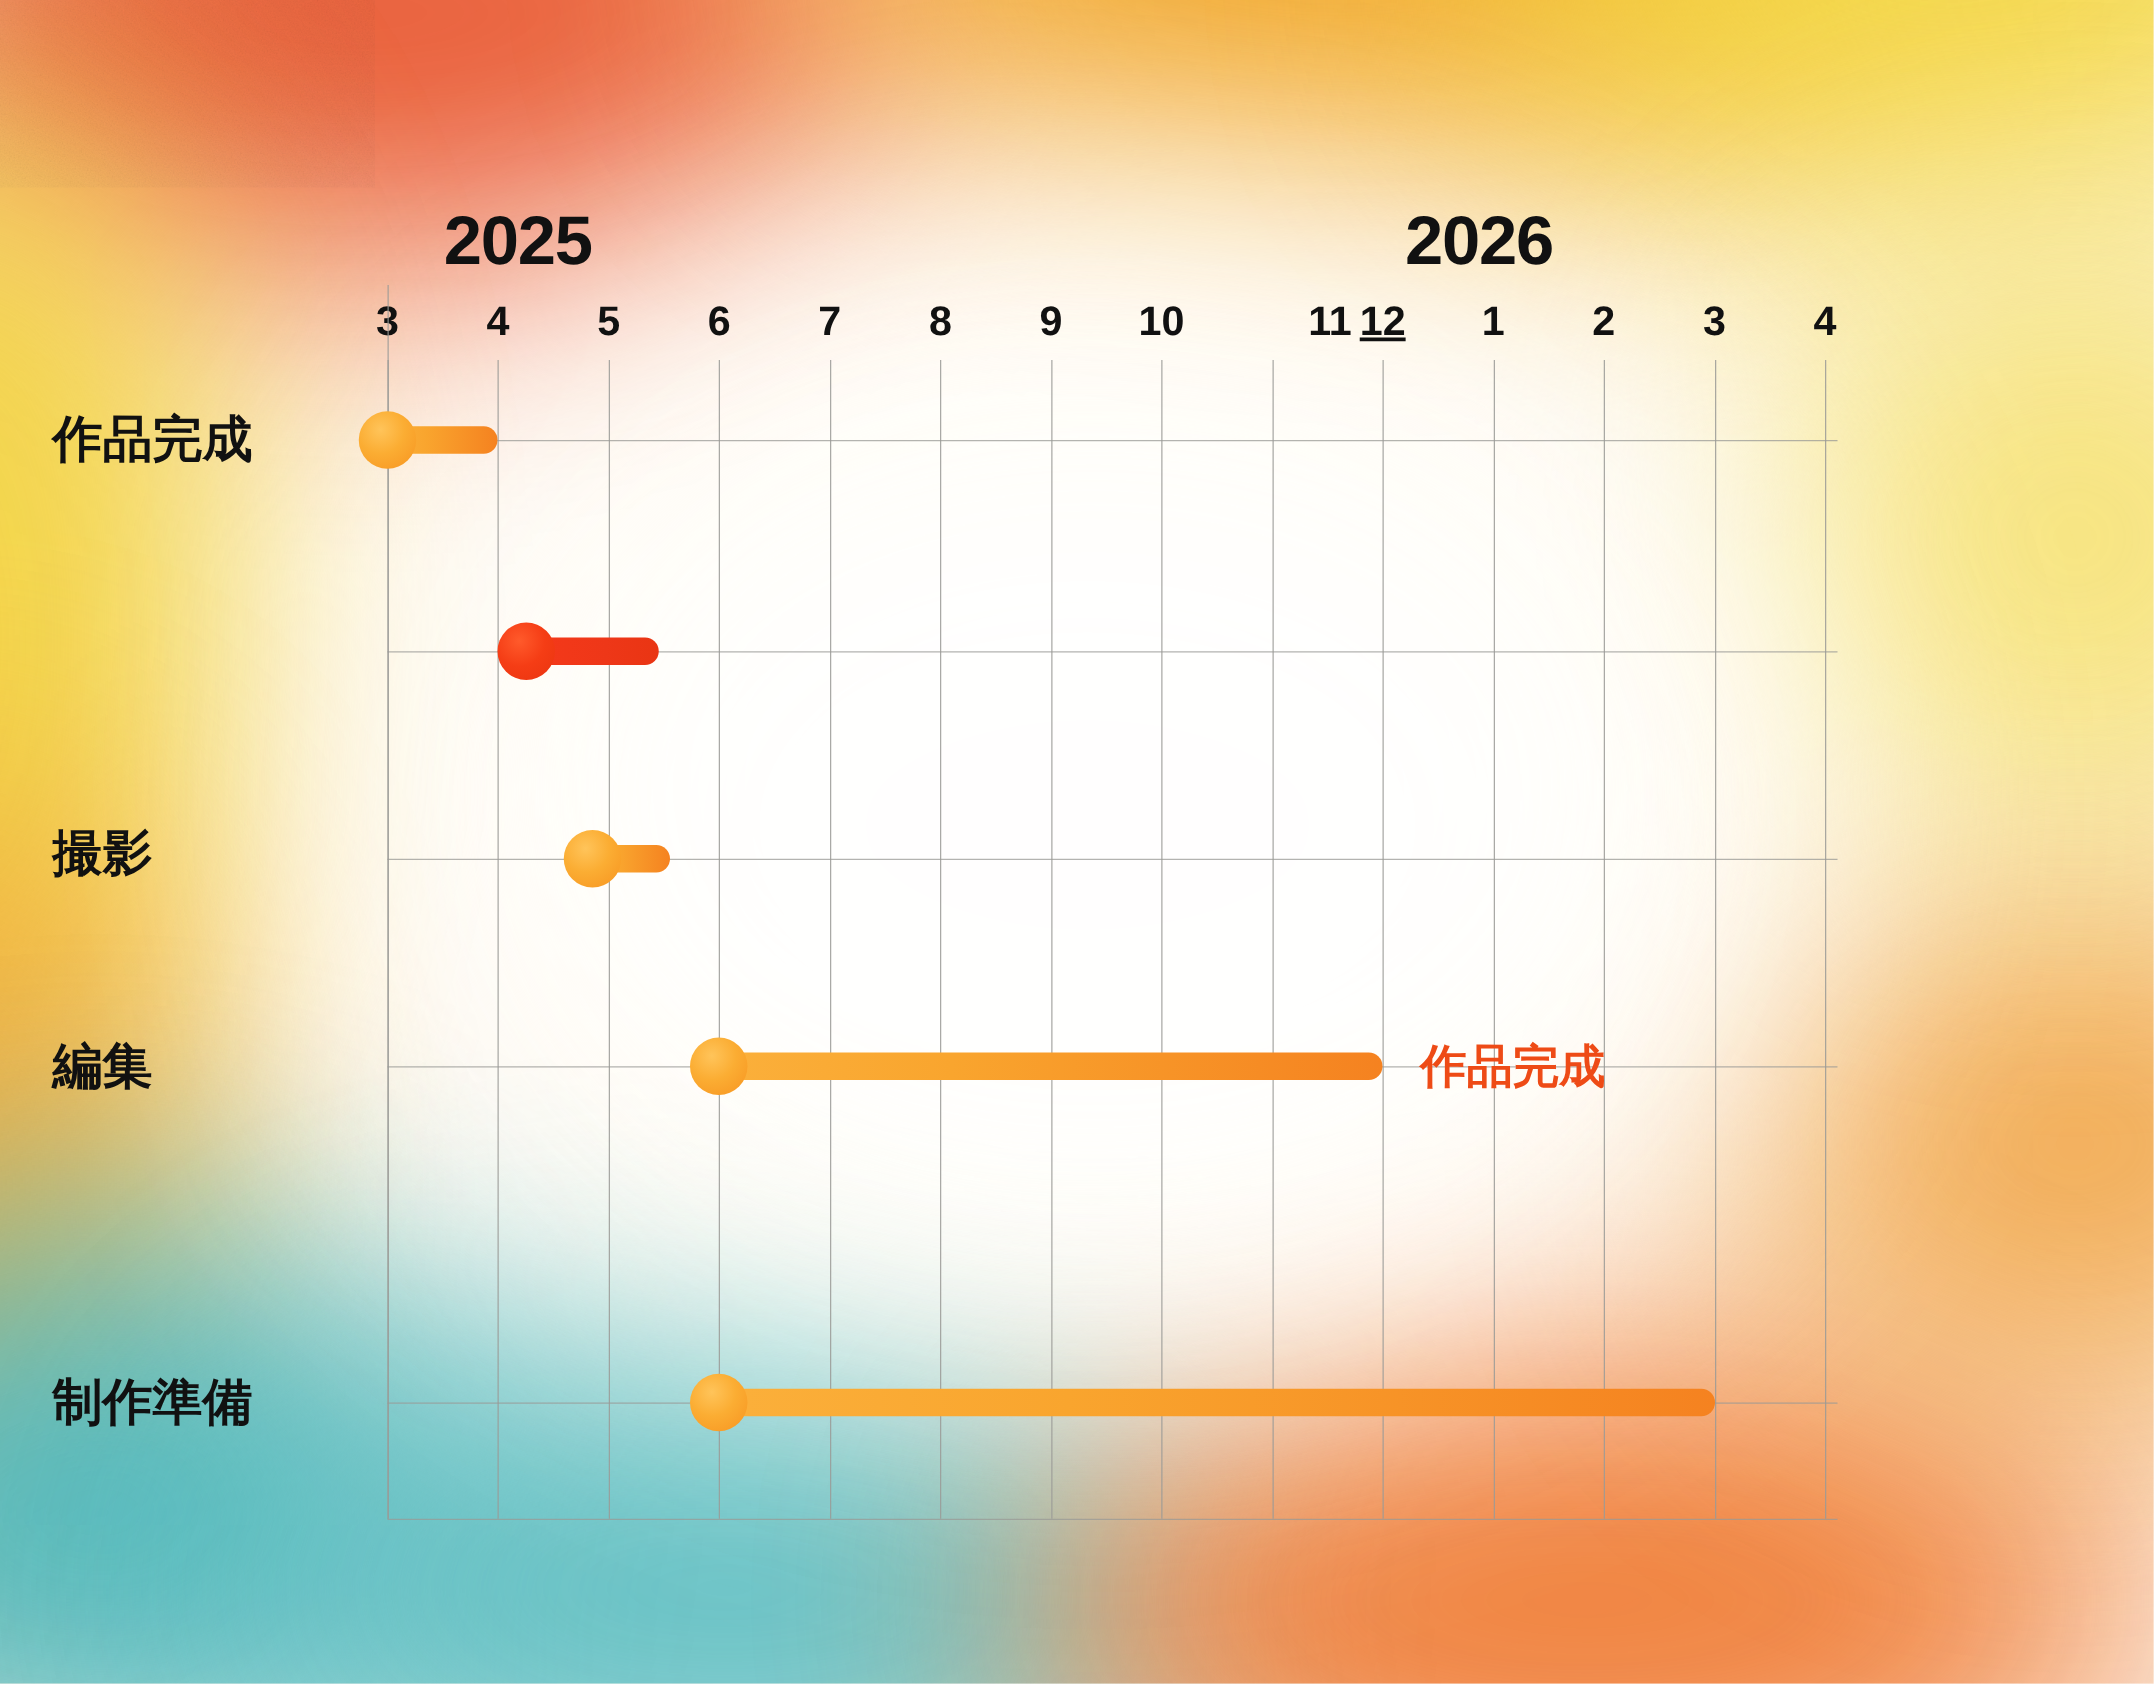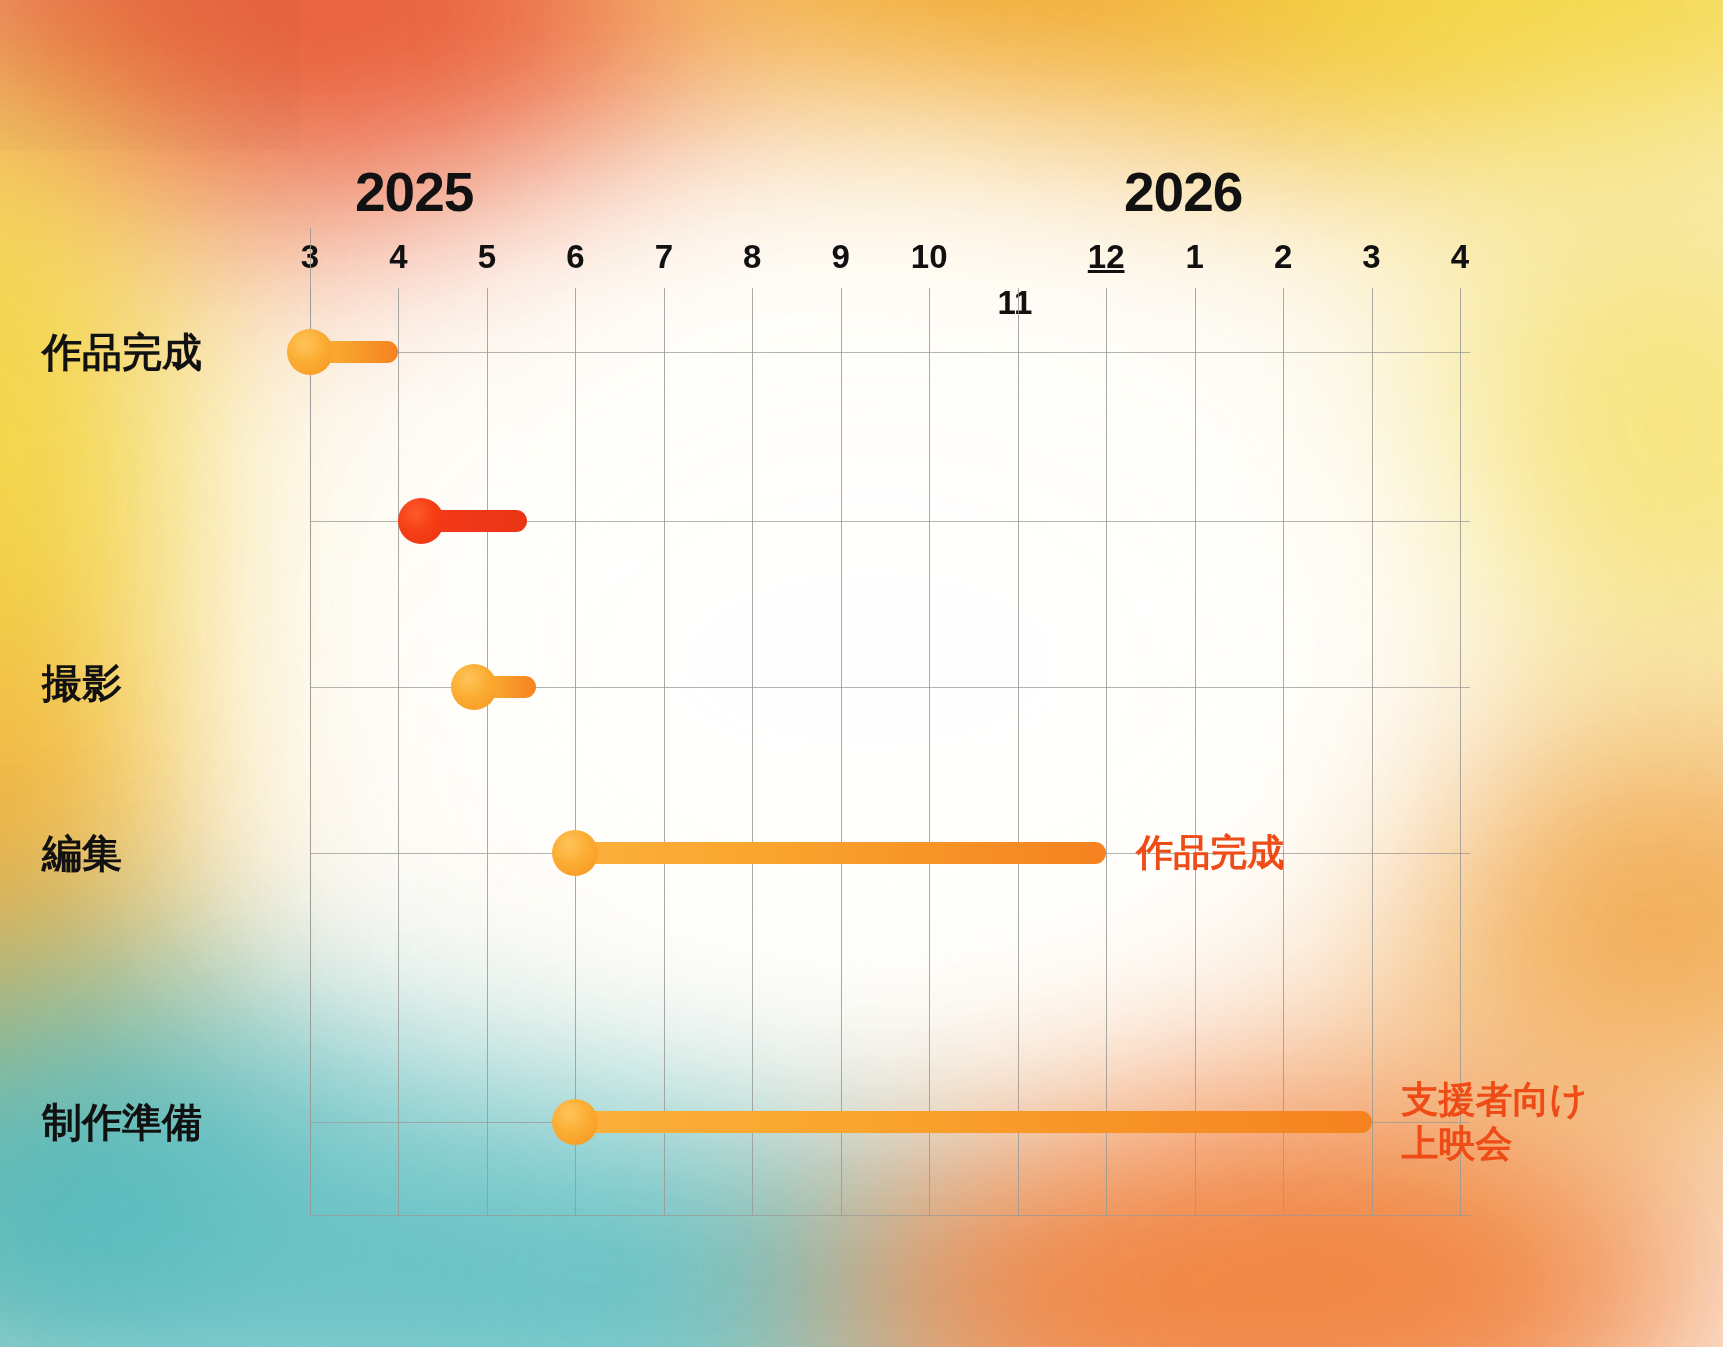--- a/index.html
+++ b/index.html
@@ -23,21 +23,21 @@
   #bg .b6{width:620px;height:460px;left:-230px;top:980px;background:#4fb8bd;opacity:.95;}
   #bg .b7{width:820px;height:420px;left:170px;top:1060px;background:#57bcc0;opacity:.9;}
   #bg .b8{width:900px;height:420px;left:820px;top:1070px;background:#ef7a33;opacity:.95;}
   #bg .b9{width:560px;height:430px;left:1380px;top:700px;background:#f0a445;opacity:.9;}
   #bg .b10{width:520px;height:500px;left:1400px;top:180px;background:#f5e06a;opacity:.85;}
   #bg .b11{width:1150px;height:900px;left:300px;top:180px;background:#fffdf7;opacity:1;filter:blur(120px);}
   #bg .b12{width:800px;height:560px;left:470px;top:380px;background:#ffffff;opacity:.95;filter:blur(90px);}
   #bg .grain{position:absolute;inset:0;opacity:.30;mix-blend-mode:multiply;}
 
   
-  #chart{position:absolute;inset:0;z-index:2;}
+  #chart{position:absolute;inset:0;z-index:2;text-align:right;}
 
   .yearlabel{
     position:absolute;font-weight:700;font-size:55px;color:#111;
     letter-spacing:-1px;line-height:1;white-space:nowrap;
   }
 
   .monthlabel{
     position:absolute;font-weight:700;font-size:33px;color:#111;
     line-height:1;transform:translateX(-50%);white-space:nowrap;
   }
@@ -101,21 +101,21 @@
     <div class="monthlabel" style="left: 575.385px; top: 240px;">6</div>
     <div class="vline" style="left: 575.385px; top: 288px; height: 927px;"></div>
     <div class="monthlabel" style="left: 663.846px; top: 240px;">7</div>
     <div class="vline" style="left: 663.846px; top: 288px; height: 927px;"></div>
     <div class="monthlabel" style="left: 752.308px; top: 240px;">8</div>
     <div class="vline" style="left: 752.308px; top: 288px; height: 927px;"></div>
     <div class="monthlabel" style="left: 840.769px; top: 240px;">9</div>
     <div class="vline" style="left: 840.769px; top: 288px; height: 927px;"></div>
     <div class="monthlabel" style="left: 929.231px; top: 240px;">10</div>
     <div class="vline" style="left: 929.231px; top: 288px; height: 927px;"></div>
-    <div class="monthlabel" style="left: 1015px; top: 240px; margin-top: 46px;">11</div>
+    <div class="monthlabel" style="left: 1064px; top: 240px;">11</div>
     <div class="vline" style="left: 1017.69px; top: 288px; height: 927px;"></div>
     <div class="monthlabel" style="left: 1106.15px; top: 240px; text-decoration: underline;">12</div>
     <div class="vline" style="left: 1106.15px; top: 288px; height: 927px;"></div>
     <div class="monthlabel" style="left: 1194.62px; top: 240px;">1</div>
     <div class="vline" style="left: 1194.62px; top: 288px; height: 927px;"></div>
     <div class="monthlabel" style="left: 1283.08px; top: 240px;">2</div>
     <div class="vline" style="left: 1283.08px; top: 288px; height: 927px;"></div>
     <div class="monthlabel" style="left: 1371.54px; top: 240px;">3</div>
     <div class="vline" style="left: 1371.54px; top: 288px; height: 927px;"></div>
     <div class="monthlabel" style="left: 1460px; top: 240px;">4</div>
@@ -135,15 +135,13 @@
     <div class="dot orange" style="left: 473.654px; top: 687px;"></div>
     <div class="rowlabel" style="left: 42px; top: 853px;">編集</div>
     <div class="hline" style="left: 310px; top: 853px; width: 1160px;"></div>
     <div class="bar orange" style="left: 575.385px; top: 853px; width: 530.769px;"></div>
     <div class="dot orange" style="left: 575.385px; top: 853px;"></div>
     <div class="annot" style="left: 1136.15px; top: 853px;">作品完成</div>
     <div class="rowlabel" style="left: 42px; top: 1122px;">制作準備</div>
     <div class="hline" style="left: 310px; top: 1122px; width: 1160px;"></div>
     <div class="bar orange" style="left: 575.385px; top: 1122px; width: 796.154px;"></div>
     <div class="dot orange" style="left: 575.385px; top: 1122px;"></div>
-    <div class="annot two" style="left: 1401.54px; top: 1122px;">支援者向け
-上映会</div>
   </div>
 
 </body></html>

